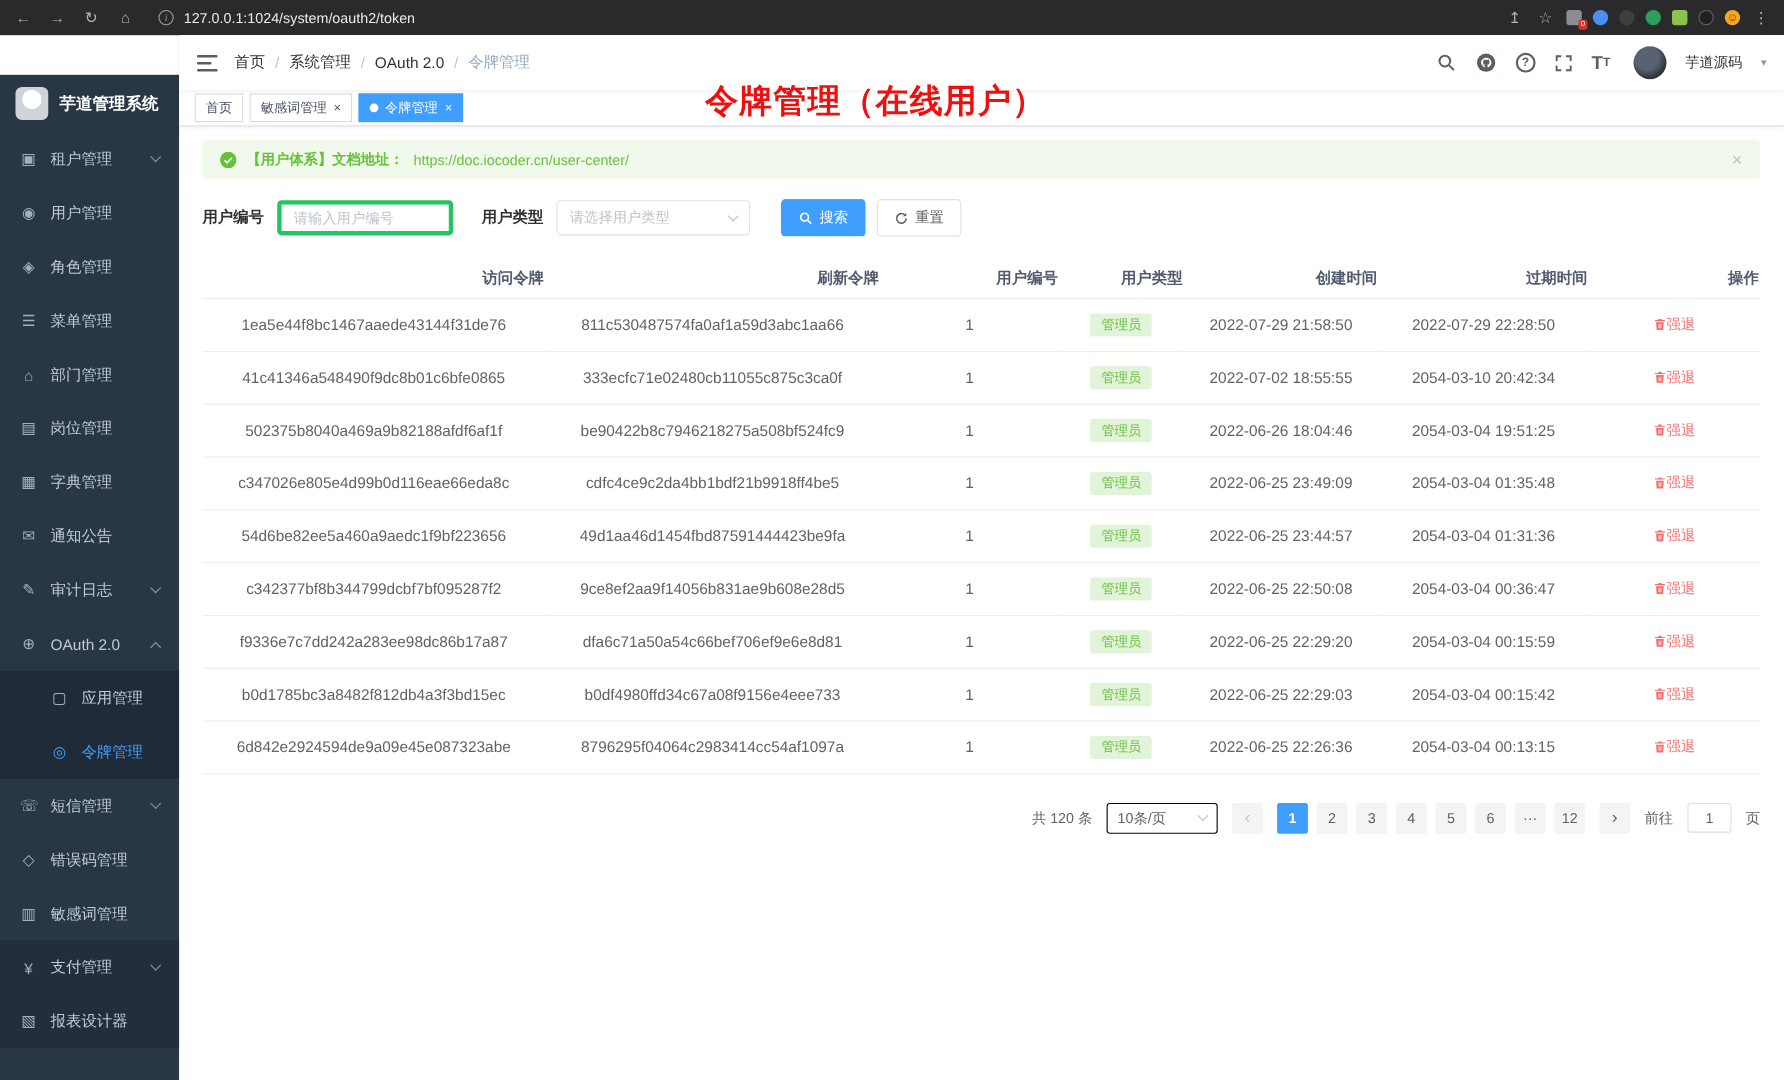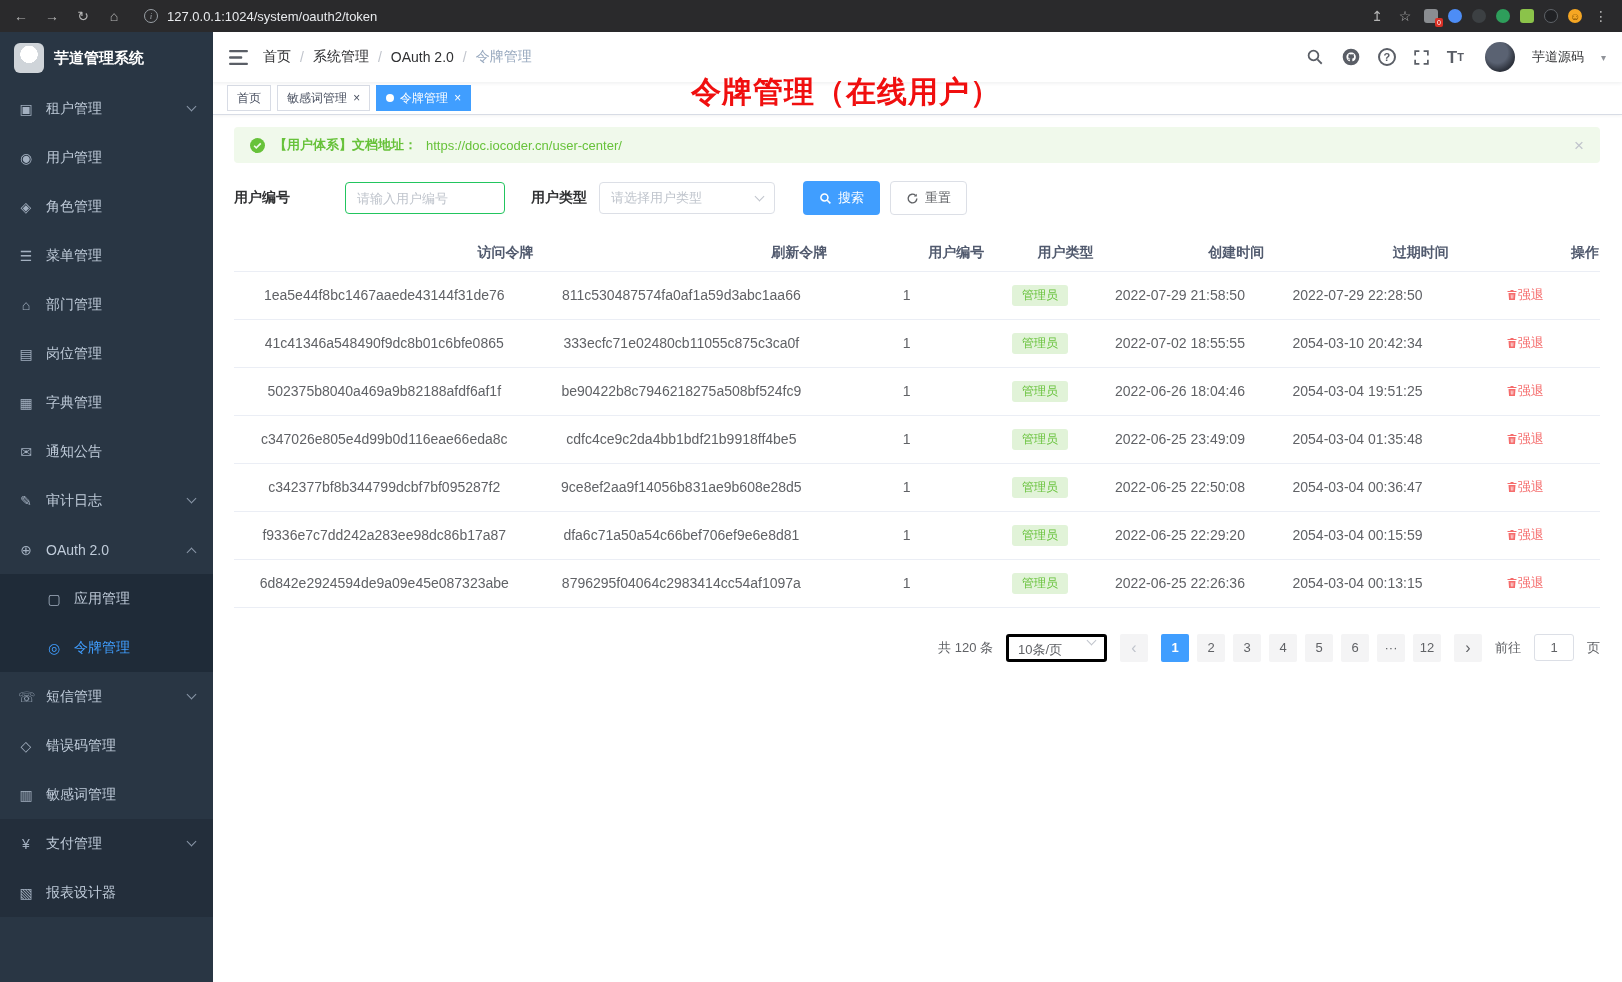--- a/index.html
+++ b/index.html
@@ -16,21 +16,21 @@
   .url-text { color:#e8eaed; font-size:13px; white-space:nowrap; }
   .b-right { display:flex; align-items:center; gap:10px; }
   .ext { width:14px; height:14px; border-radius:50%; display:inline-flex; align-items:center; justify-content:center; position:relative; flex-shrink:0; }
   .e1 { background:#8a8d91; border-radius:3px; }
   .e1 .badge { position:absolute; bottom:-4px; right:-5px; background:#d93025; color:#fff; font-size:7px; padding:0 2px; border-radius:2px; font-style:normal; line-height:9px; }
   .e2 { background:#4d8df6; } .e3 { background:#3c4043; } .e4 { background:#2e9e5b; }
   .e5 { background:#8bc34a; border-radius:3px; } .e6 { background:#202124; border:1px solid #5f6368; }
   .smiley { background:#f5a623; color:#7a4c00; font-size:10px; }
   
   .app { display:flex; height:950px; }
-  .sidebar { width:213px; flex-shrink:0; background:#293644; display:flex; flex-direction:column; }
+  .sidebar { width:163px; flex-shrink:0; background:#293644; display:flex; flex-direction:column;margin-top:36px; }
   .logo { height:52px; display:flex; align-items:center; gap:10px; padding:0 14px; flex-shrink:0; }
   .logo-img { width:30px; height:30px; border-radius:6px; background:#d9dde1; background-image:radial-gradient(circle at 50% 38%, #ffffff 0 36%, #cfd4d9 37%); flex-shrink:0; }
   .logo-title { color:#fff; font-size:15px; font-weight:700; white-space:nowrap; }
   .menu { flex:1; overflow:hidden; }
   .menu-item { height:49px; display:flex; align-items:center; gap:12px; padding:0 18px; color:#bfcbd9; font-size:14px; cursor:pointer; white-space:nowrap; }
   .menu-icon { width:16px; text-align:center; font-size:14px; color:#a3b0c0; flex-shrink:0; }
   .menu-item.child { padding-left:46px; background:#1f2b38; }
   .menu-item.section { background:#232e3b; }
   .menu-item.active, .menu-item.active .menu-icon { color:#409eff; }
   .menu-arrow { margin-left:auto; width:7px; height:7px; border-right:1.5px solid #8a97a8; border-bottom:1.5px solid #8a97a8; transform:rotate(45deg); margin-top:-4px; flex-shrink:0; }
@@ -60,36 +60,36 @@
   .annotation { position:absolute; top:40px; left:478px; font-size:30px; font-weight:700; color:#f00f0f; letter-spacing:1px; z-index:5; white-space:nowrap; }
   
   .content { padding:12px 22px 0 21px; flex:1; }
   .alert { height:36px; background:#f0f9eb; border-radius:4px; display:flex; align-items:center; gap:9px; padding:0 16px; font-size:13px; }
   .alert-text { color:#67c23a; font-weight:600; }
   .alert-link { color:#67c23a; cursor:pointer; text-decoration:none; }
   .alert-close { margin-left:auto; color:#c0c4cc; font-size:17px; cursor:pointer; line-height:1; }
   .filters { margin-top:18px; display:flex; align-items:center; font-size:14px; }
   .flabel { font-weight:700; color:#303133; margin-right:12px; white-space:nowrap; }
   .flabel.gap { margin-left:26px; }
-  .finput { width:160px; height:32px; border:1px solid #22c55e; border-radius:4px; padding:0 11px; font-size:13px; color:#606266; outline:none; font-family:inherit;margin-left:43px; }
+  .finput { width:160px; height:32px; border:4px solid #22c55e; border-radius:4px; padding:0 11px; font-size:13px; color:#606266; outline:none; font-family:inherit; }
   .finput::placeholder { color:#bfc4cc; }
   .select { width:176px; height:32px; border:1px solid #dcdfe6; border-radius:4px; display:flex; align-items:center; justify-content:space-between; padding:0 11px; color:#bfc4cc; font-size:13px; cursor:pointer; }
   .sel-caret { width:7px; height:7px; border-right:1.4px solid #c0c4cc; border-bottom:1.4px solid #c0c4cc; transform:rotate(45deg); margin-top:-4px; flex-shrink:0; }
   .btn { height:32px; border-radius:4px; display:inline-flex; align-items:center; gap:6px; font-size:13px; padding:16px 15px; cursor:pointer; border:1px solid transparent; font-family:inherit; }
   .btn.primary { background:#409eff; color:#fff; margin-left:28px; }
   .btn.plain { background:#fff; border-color:#dcdfe6; color:#606266; margin-left:10px; }
   
   .table { width:100%; border-collapse:collapse; margin-top:20px; table-layout:fixed; }
   .table th { height:36px; font-size:14px; color:#515a6e; font-weight:700; text-align:right; border-bottom:1px solid #ebeef5; background:#fff; white-space:nowrap; }
   .table td { height:48px; font-size:14px; color:#606266; text-align:center; border-bottom:1px solid #ebeef5; padding:0 4px; white-space:nowrap; overflow:hidden; text-overflow:ellipsis; }
   .tag { display:inline-block; background:#e1f3d8; color:#67c23a; border-radius:3px; font-size:12px; padding:3px 10px; line-height:15px; }
   .kick { color:#f56c6c; display:inline-flex; align-items:center; gap:0; font-size:13px; cursor:pointer; }
   
   .pagination { margin-top:26px; display:flex; align-items:center; justify-content:flex-end; gap:13px; font-size:13px; color:#606266; }
-  .psize { width:101px; height:28px; border:3px solid #000000; border-radius:3px; display:flex; justify-content:space-between; padding:4px 9px; cursor:pointer; color:#606266; }
+  .psize { width:101px; height:28px; border:1px solid #000000; border-radius:3px; display:flex; align-items:center; justify-content:space-between; padding:4px 9px; cursor:pointer; color:#606266; }
   .pages { display:flex; gap:8px; }
   .page-btn { min-width:28px; height:28px; border:none; border-radius:2px; background:#f4f4f5; color:#606266; font-size:13px; cursor:pointer; font-family:inherit; padding:0 6px; display:inline-flex; align-items:center; justify-content:center; }
   .page-btn.active { background:#409eff; color:#fff; font-weight:700; }
   .page-btn.nav { font-size:16px; }
   .page-btn.prev { color:#c0c4cc; }
   .goto-input { width:40px; height:27px; border:1px solid #dcdfe6; border-radius:3px; text-align:center; font-size:13px; color:#606266; outline:none; font-family:inherit; }
 </style>
 </head>
 <body>
 
@@ -369,40 +369,68 @@
               <td>2022-06-25 23:49:09</td>
               <td>2054-03-04 01:35:48</td>
               <td><a class="kick">
                   <svg width="12" height="12" viewBox="0 0 24 24" fill="currentColor">
                     <path d="M9 2h6v2h6v2H3V4h6V2zM5 8h14l-1.1 14H6.1L5 8zm4.5 3l.3 8h1.5l-.3-8H9.5zm3.7 0l-.3 8h1.5l.3-8h-1.5z"></path>
                   </svg>
                   <span>强退</span>
                 </a></td>
             </tr>
             <tr>
+              <td>54d6be82ee5a460a9aedc1f9bf223656</td>
+              <td>49d1aa46d1454fbd87591444423be9fa</td>
+              <td>1</td>
+              <td><span class="tag">管理员</span></td>
+              <td>2022-06-25 23:44:57</td>
+              <td>2054-03-04 01:31:36</td>
+              <td><a class="kick">
+                  <svg width="12" height="12" viewBox="0 0 24 24" fill="currentColor">
+                    <path d="M9 2h6v2h6v2H3V4h6V2zM5 8h14l-1.1 14H6.1L5 8zm4.5 3l.3 8h1.5l-.3-8H9.5zm3.7 0l-.3 8h1.5l.3-8h-1.5z"></path>
+                  </svg>
+                  <span>强退</span>
+                </a></td>
+            </tr>
+            <tr>
               <td>c342377bf8b344799dcbf7bf095287f2</td>
               <td>9ce8ef2aa9f14056b831ae9b608e28d5</td>
               <td>1</td>
               <td><span class="tag">管理员</span></td>
               <td>2022-06-25 22:50:08</td>
               <td>2054-03-04 00:36:47</td>
               <td><a class="kick">
                   <svg width="12" height="12" viewBox="0 0 24 24" fill="currentColor">
                     <path d="M9 2h6v2h6v2H3V4h6V2zM5 8h14l-1.1 14H6.1L5 8zm4.5 3l.3 8h1.5l-.3-8H9.5zm3.7 0l-.3 8h1.5l.3-8h-1.5z"></path>
                   </svg>
                   <span>强退</span>
                 </a></td>
             </tr>
             <tr>
               <td>f9336e7c7dd242a283ee98dc86b17a87</td>
               <td>dfa6c71a50a54c66bef706ef9e6e8d81</td>
               <td>1</td>
               <td><span class="tag">管理员</span></td>
               <td>2022-06-25 22:29:20</td>
               <td>2054-03-04 00:15:59</td>
+              <td><a class="kick">
+                  <svg width="12" height="12" viewBox="0 0 24 24" fill="currentColor">
+                    <path d="M9 2h6v2h6v2H3V4h6V2zM5 8h14l-1.1 14H6.1L5 8zm4.5 3l.3 8h1.5l-.3-8H9.5zm3.7 0l-.3 8h1.5l.3-8h-1.5z"></path>
+                  </svg>
+                  <span>强退</span>
+                </a></td>
+            </tr>
+            <tr>
+              <td>b0d1785bc3a8482f812db4a3f3bd15ec</td>
+              <td>b0df4980ffd34c67a08f9156e4eee733</td>
+              <td>1</td>
+              <td><span class="tag">管理员</span></td>
+              <td>2022-06-25 22:29:03</td>
+              <td>2054-03-04 00:15:42</td>
               <td><a class="kick">
                   <svg width="12" height="12" viewBox="0 0 24 24" fill="currentColor">
                     <path d="M9 2h6v2h6v2H3V4h6V2zM5 8h14l-1.1 14H6.1L5 8zm4.5 3l.3 8h1.5l-.3-8H9.5zm3.7 0l-.3 8h1.5l.3-8h-1.5z"></path>
                   </svg>
                   <span>强退</span>
                 </a></td>
             </tr>
             <tr>
               <td>6d842e2924594de9a09e45e087323abe</td>
               <td>8796295f04064c2983414cc54af1097a</td>

